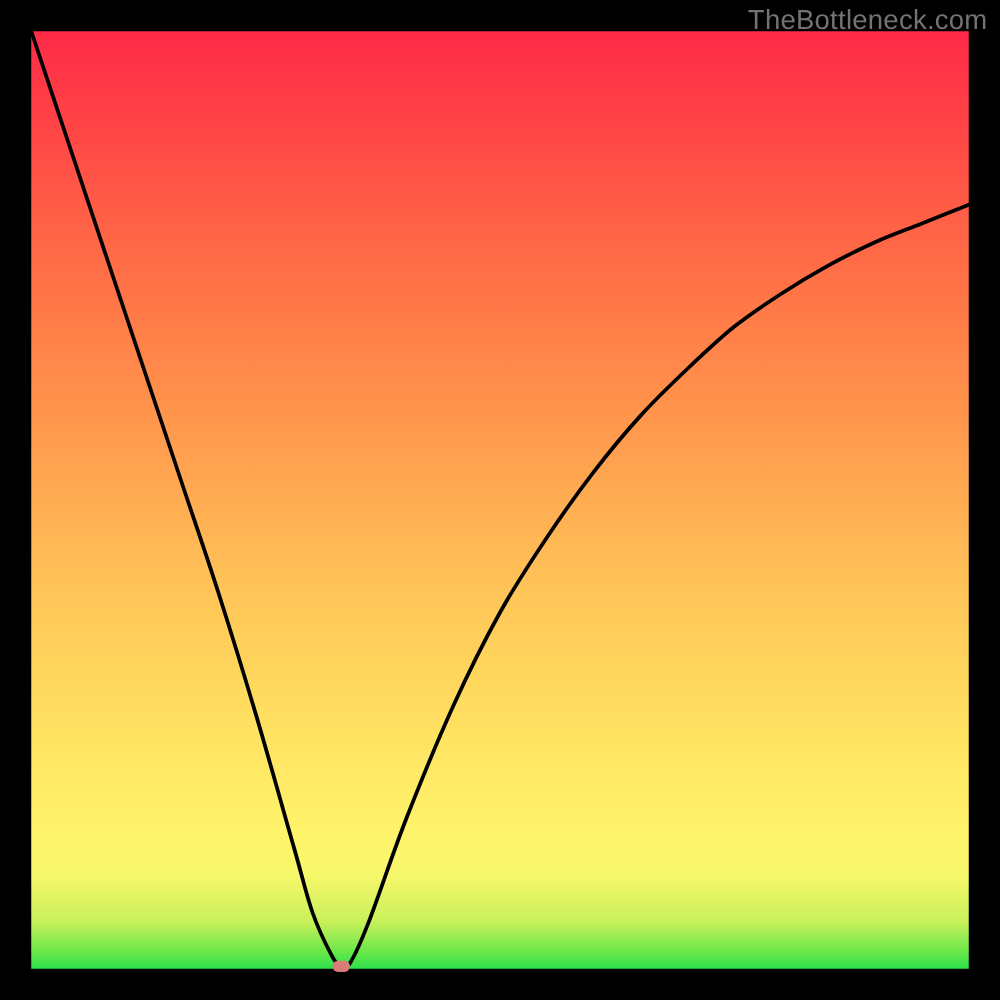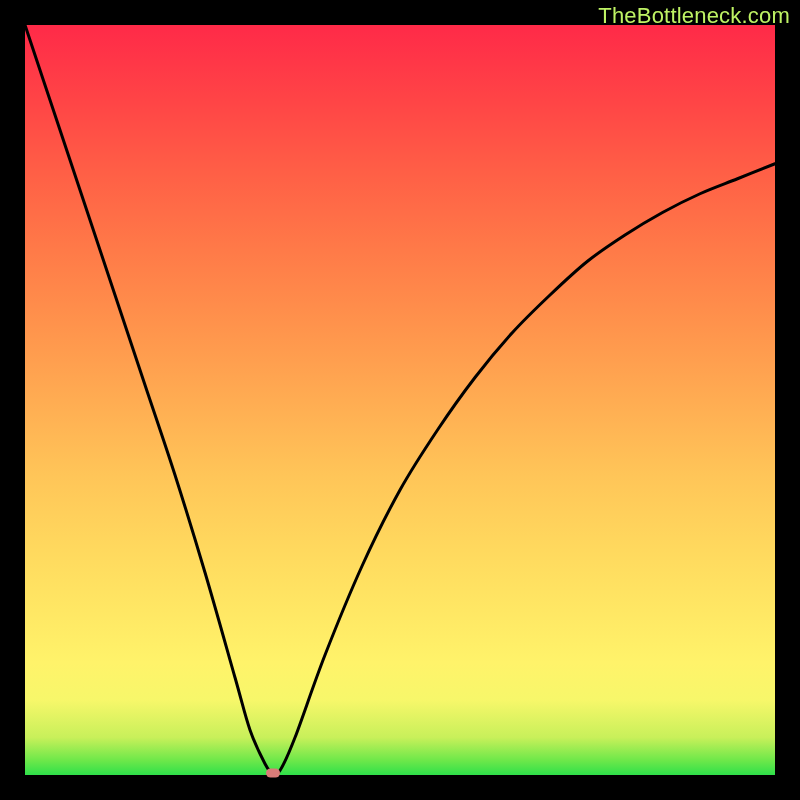--- a/index.html
+++ b/index.html
@@ -40,21 +40,21 @@
       #ff7a48 70%,
       #ff6046 80%,
       #ff4446 90%,
       #ff2a48 100%
     );
   }
   .attrib {
     position: absolute;
     top: 3px;
     right: 10px;
-    color: #bef264;
+    color: #737373;
     font-size: 22px;
     letter-spacing: 0.2px;
   }
   svg.curve {
     position: absolute;
     left: 0;
     top: 0;
     width: 750px;
     height: 750px;
     overflow: visible;

